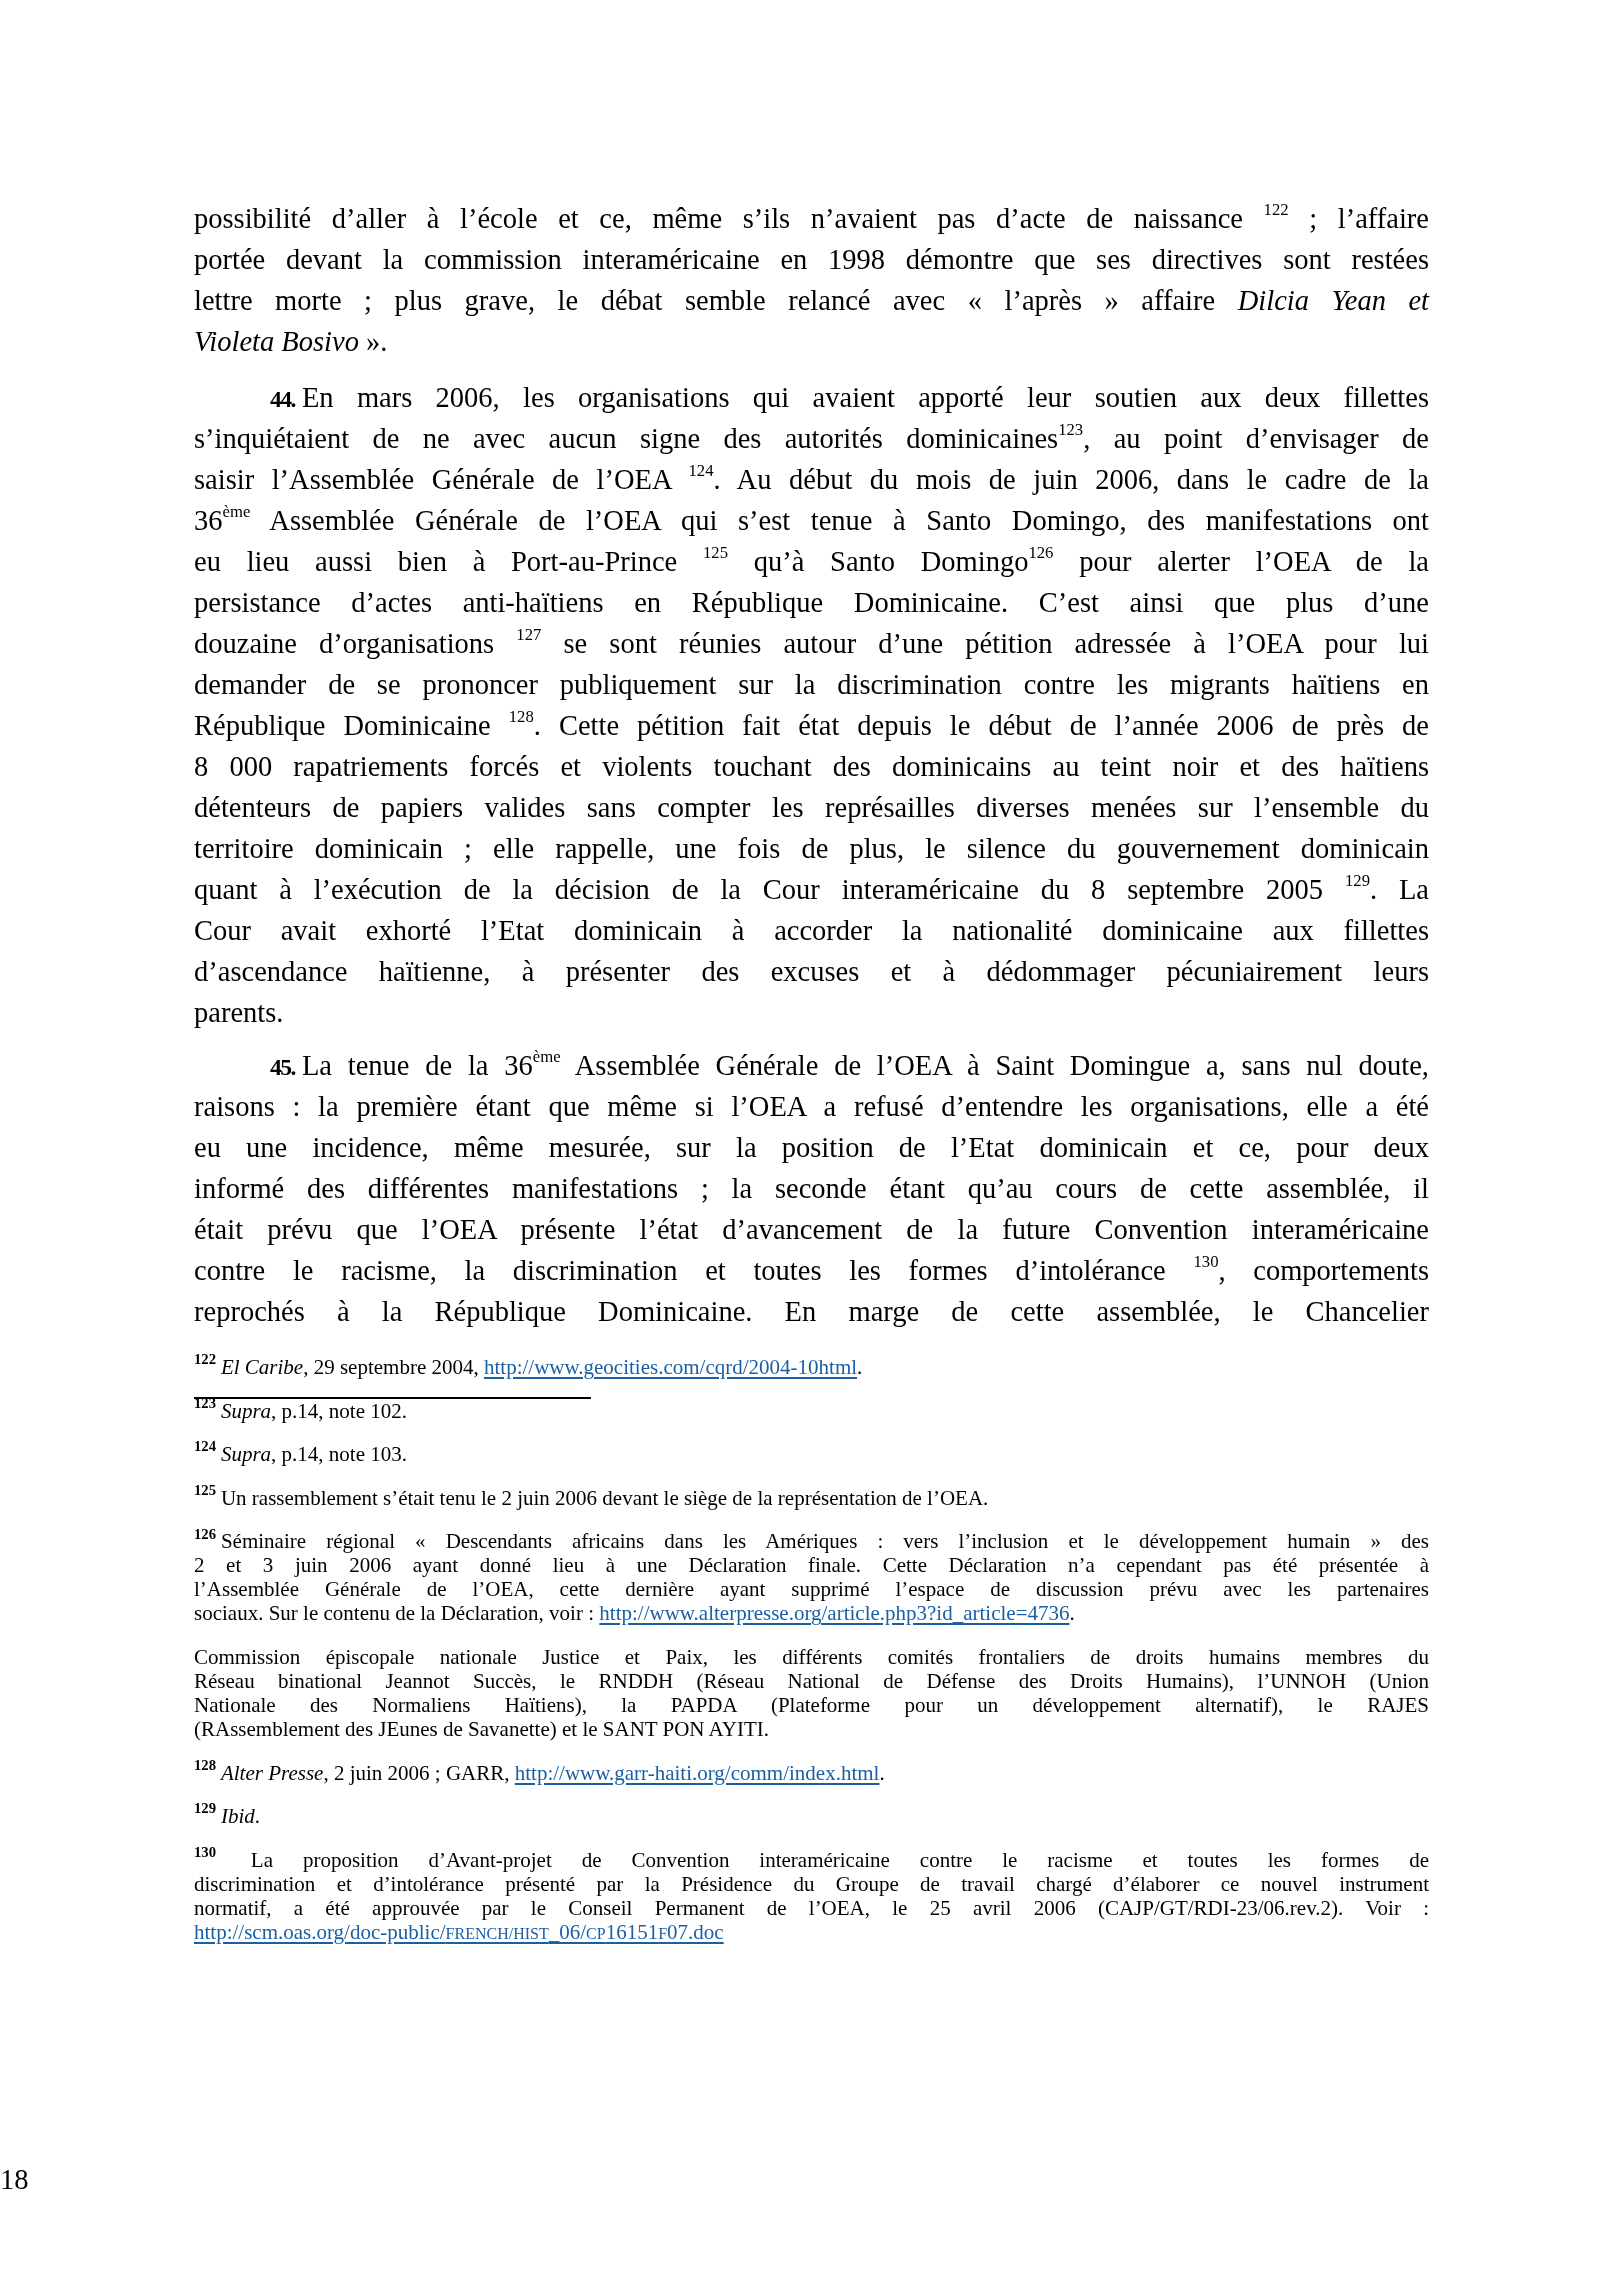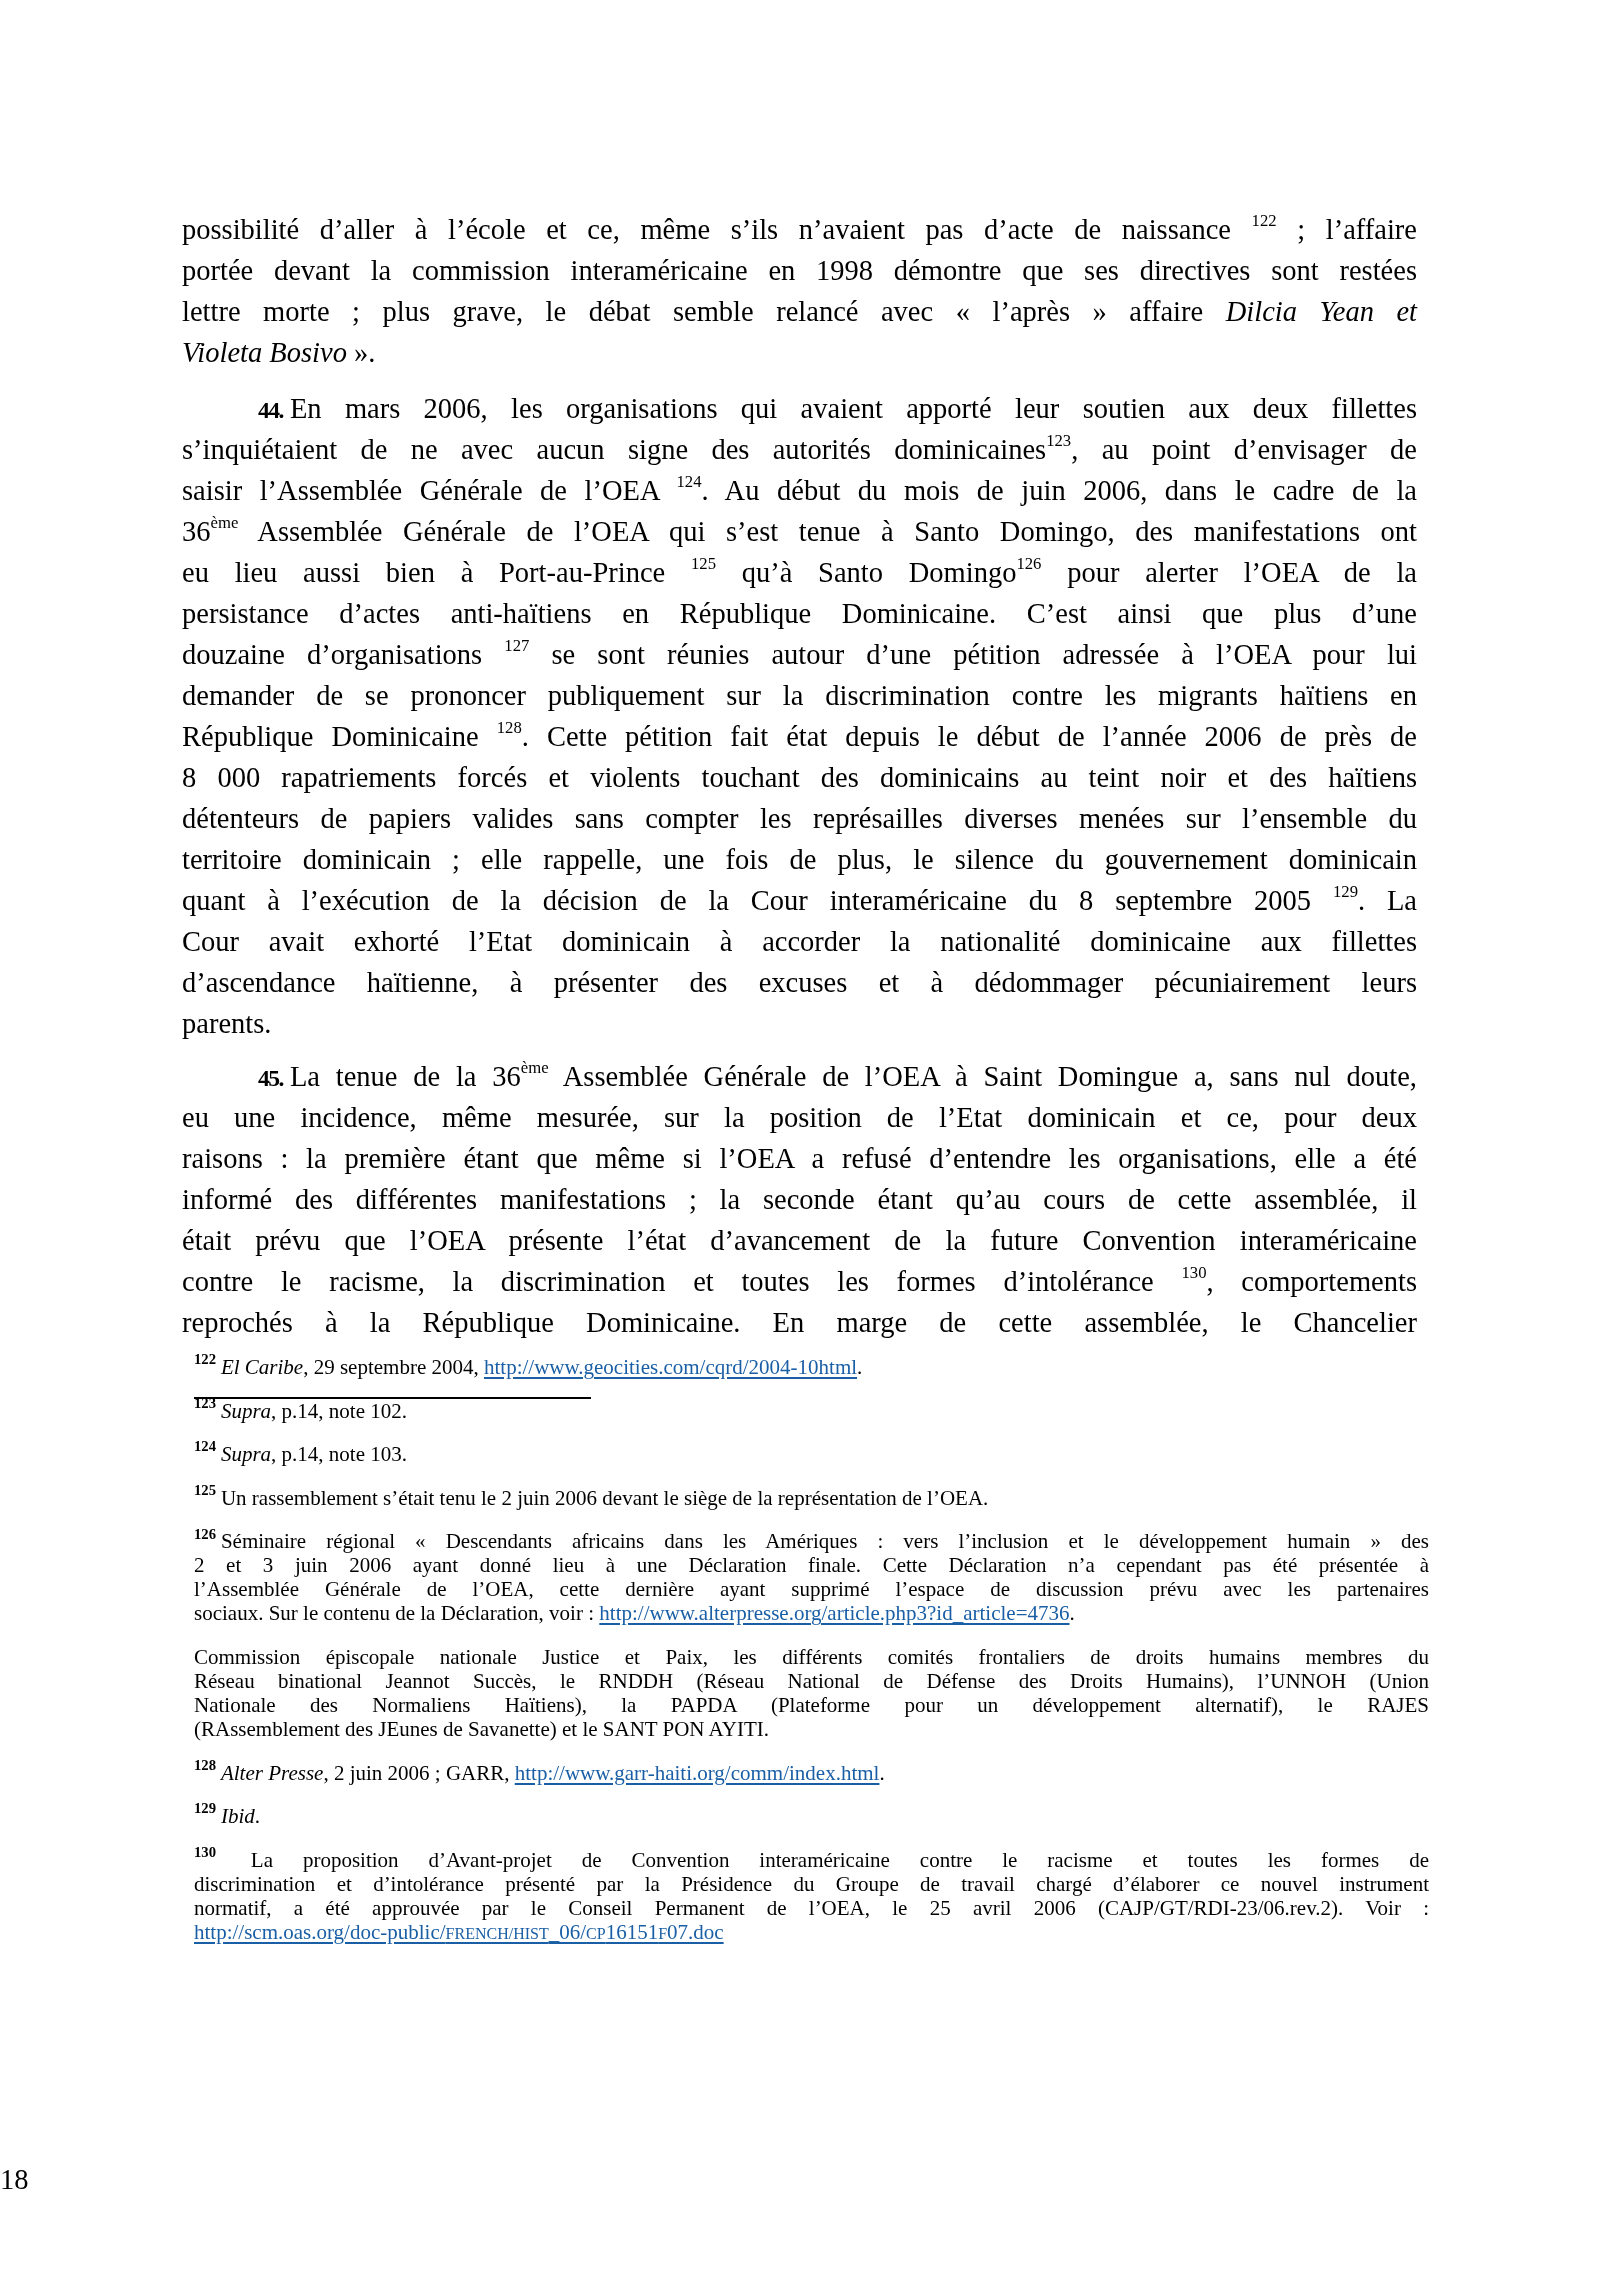--- a/index.html
+++ b/index.html
@@ -1,19 +1,19 @@
 <!DOCTYPE html>
 <html style="font-size:7.9px"><head>
 <meta charset="utf-8">
 <style>
   html, body { margin: 0; padding: 0; background: #ffffff; }
   body { width: 1623px; height: 2295px; position: relative; overflow: hidden;
          font-family: "Liberation Serif", "DejaVu Serif", serif; color: #000; }
   .page { position: absolute; left: 0; top: 0; width: 1623px; height: 2295px; }
-  .body-text { position: absolute; left: 182px; width: 1235px; font-size: 28.5px; margin-top: 11px; }
+  .body-text { position: absolute; left: 194px; width: 1235px; font-size: 28.5px; }
   .line { display: block; height: 41px; line-height: 41px; white-space: nowrap;
           text-align: justify; text-align-last: justify; }
   .line.last { text-align-last: left; }
   .pnum { font-weight: bold; font-size: 23.6px; margin-left: 76px; margin-right: 6.9px; letter-spacing: -1.5px; }
   sup { font-size: 16.7px; line-height: 0; vertical-align: 12.8px; }
   .fn-sup { font-size: 14.7px; font-weight: bold; vertical-align: 9.8px; line-height: 0; margin-right: 4.9px; }
   i { font-style: italic; }
   .footnotes { position: absolute; left: 194px; width: 1235px; top: 1355px; font-size: 21px; }
   .fn-rule { position: absolute; left: 194px; top: 1397px; width: 397px; height: 2px; background: #000; }
   .fn { margin-bottom: 19.6px; }
@@ -50,22 +50,22 @@
     <span class="line">détenteurs de papiers valides sans compter les représailles diverses menées sur l’ensemble du</span>
     <span class="line">territoire dominicain ; elle rappelle, une fois de plus, le silence du gouvernement dominicain</span>
     <span class="line"><span>quant à l’exécution de la décision de la Cour interaméricaine du 8 septembre 2005 </span><sup>129</sup><span>. La</span></span>
     <span class="line">Cour avait exhorté l’Etat dominicain à accorder la nationalité dominicaine aux fillettes</span>
     <span class="line">d’ascendance haïtienne, à présenter des excuses et à dédommager pécuniairement leurs</span>
     <span class="line last">parents.</span>
   </div>
 
   <div class="body-text" style="top:1045px;">
     <span class="line"><span class="pnum">45.</span><span>La tenue de la 36</span><sup>ème</sup><span> Assemblée Générale de l’OEA à Saint Domingue a, sans nul doute,</span></span>
+    <span class="line">raisons : la première étant que même si l’OEA a refusé d’entendre les organisations, elle a été</span>
     <span class="line">eu une incidence, même mesurée, sur la position de l’Etat dominicain et ce, pour deux</span>
-    <span class="line">raisons : la première étant que même si l’OEA a refusé d’entendre les organisations, elle a été</span>
     <span class="line">informé des différentes manifestations ; la seconde étant qu’au cours de cette assemblée, il</span>
     <span class="line">était prévu que l’OEA présente l’état d’avancement de la future Convention interaméricaine</span>
     <span class="line"><span>contre le racisme, la discrimination et toutes les formes d’intolérance </span><sup>130</sup><span>, comportements</span></span>
     <span class="line">reprochés à la République Dominicaine. En marge de cette assemblée, le Chancelier</span>
   </div>
 
   <div class="fn-rule"></div>
 
   <div class="footnotes">
     <div class="fn">

